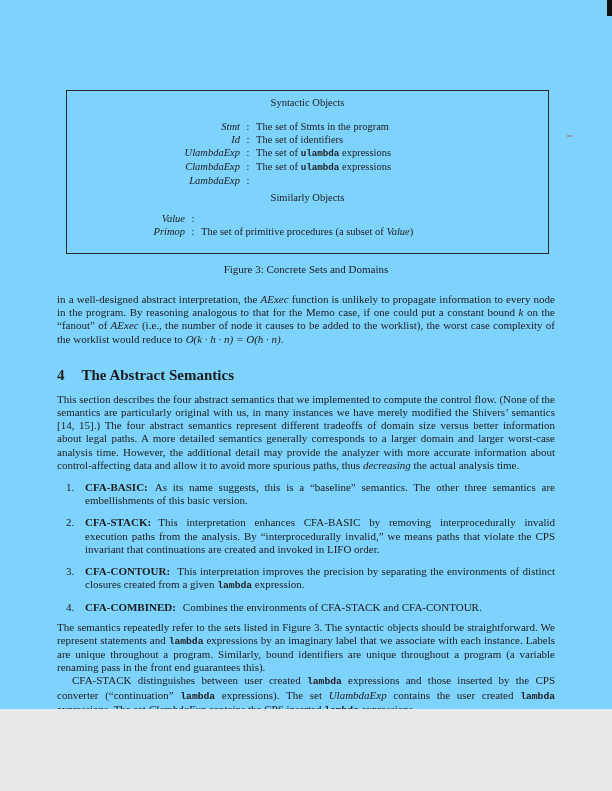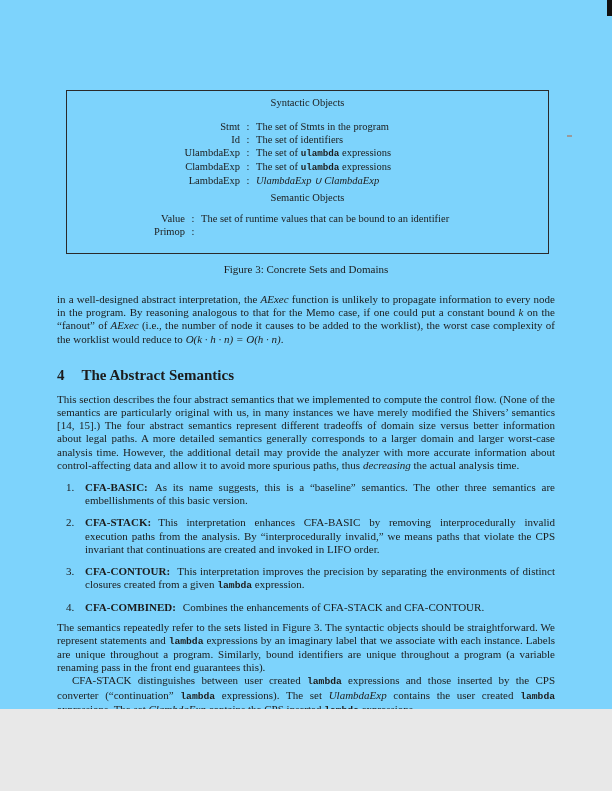--- a/index.html
+++ b/index.html
@@ -49,20 +49,21 @@
     text-align: center;
     line-height: 13px;
   }
   .fig-rows-syn { margin-top: 11px; }
   .fig-rows-sem { margin-top: 8px; }
   .defrow {
     display: flex;
     line-height: 13px;
   }
   .defrow .term {
+    font-style: italic;
     text-align: right;
   }
   .syn .term { width: 173px; }
   .sem .term { width: 118px; }
   .defrow .colon {
     width: 16px;
     text-align: center;
   }
   .defrow .desc { flex: 1; text-align: left; }
   .sem-header { margin-top: 4px; }
@@ -157,35 +158,34 @@
           <span class="desc"><span class="seg-r">The set of </span><span class="seg-m">ulambda</span><span class="seg-r"> expressions</span></span>
         </div>
         <div class="defrow syn">
           <span class="term">ClambdaExp</span>
           <span class="colon">:</span>
           <span class="desc"><span class="seg-r">The set of </span><span class="seg-m">ulambda</span><span class="seg-r"> expressions</span></span>
         </div>
         <div class="defrow syn">
           <span class="term">LambdaExp</span>
           <span class="colon">:</span>
-          <span class="desc"><span class="seg-i">UlambdaExp ∪ ClambdaExp</span></span>
-        </div>
-      </div>
-
-      <div class="fig-group-header sem-header">Semantic Objects</div>
+        </div>
+      </div>
+
+      <div class="fig-group-header sem-header">Similarly Objects</div>
 
       <div class="fig-rows-sem">
         <div class="defrow sem">
           <span class="term">Value</span>
           <span class="colon">:</span>
-          <span class="desc"><span class="seg-r">The set of runtime values that can be bound to an identifier</span></span>
         </div>
         <div class="defrow sem">
           <span class="term">Primop</span>
           <span class="colon">:</span>
+          <span class="desc"><span class="seg-r">The set of primitive procedures (a subset of </span><span class="seg-i">Value</span><span class="seg-r">)</span></span>
         </div>
       </div>
     </div>
 
     <div class="fig-caption">Figure 3: Concrete Sets and Domains</div>
 
     <p class="para para1"><span class="seg-r">in a well-designed abstract interpretation, the </span><span class="seg-i">AExec</span><span class="seg-r"> function is unlikely to propagate information to every node in the program. By reasoning analogous to that for the Memo case, if one could put a constant bound </span><span class="seg-i">k</span><span class="seg-r"> on the “fanout” of </span><span class="seg-i">AExec</span><span class="seg-r"> (i.e., the number of node it causes to be added to the worklist), the worst case complexity of the worklist would reduce to </span><span class="seg-i">O(k · h · n) = O(h · n)</span><span class="seg-r">.</span></p>
 
     <div class="section-heading">
       <span class="section-number">4</span>
@@ -202,21 +202,21 @@
       <div class="list-item">
         <span class="li-marker">2.</span>
         <span class="li-label">CFA-STACK:</span><span><span class="seg-r">This interpretation enhances CFA-BASIC by removing interprocedurally invalid execution paths from the analysis. By “interprocedurally invalid,” we means paths that violate the CPS invariant that continuations are created and invoked in LIFO order.</span></span>
       </div>
       <div class="list-item">
         <span class="li-marker">3.</span>
         <span class="li-label">CFA-CONTOUR:</span><span><span class="seg-r">This interpretation improves the precision by separating the environments of distinct closures created from a given </span><span class="seg-m">lambda</span><span class="seg-r"> expression.</span></span>
       </div>
       <div class="list-item">
         <span class="li-marker">4.</span>
-        <span class="li-label">CFA-COMBINED:</span><span><span class="seg-r">Combines the enhancements of CFA-STACK and CFA-CONTOUR.</span></span>
+        <span class="li-label">CFA-COMBINED:</span><span><span class="seg-r">Combines the environments of CFA-STACK and CFA-CONTOUR.</span></span>
       </div>
     </div>
 
 
     <p class="para para3"><span class="seg-r">The semantics repeatedly refer to the sets listed in Figure 3. The syntactic objects should be straightforward. We represent statements and </span><span class="seg-m">lambda</span><span class="seg-r"> expressions by an imaginary label that we associate with each instance. Labels are unique throughout a program. Similarly, bound identifiers are unique throughout a program (a variable renaming pass in the front end guarantees this).</span></p>
     <p class="para para4"><span class="seg-r">CFA-STACK distinguishes between user created </span><span class="seg-m">lambda</span><span class="seg-r"> expressions and those inserted by the CPS converter (“continuation” </span><span class="seg-m">lambda</span><span class="seg-r"> expressions). The set </span><span class="seg-i">UlambdaExp</span><span class="seg-r"> contains the user created </span><span class="seg-m">lambda</span><span class="seg-r"> expressions. The set </span><span class="seg-i">ClambdaExp</span><span class="seg-r"> contains the CPS inserted </span><span class="seg-m">lambda</span><span class="seg-r"> expressions.</span></p>
 
     <div class="page-number">8</div>
 
   </div>

